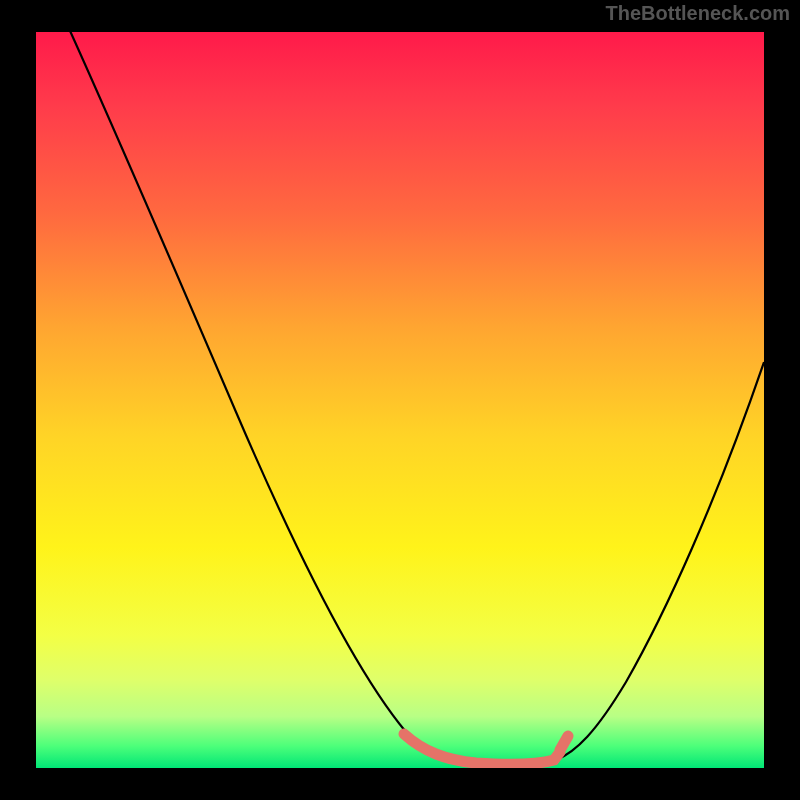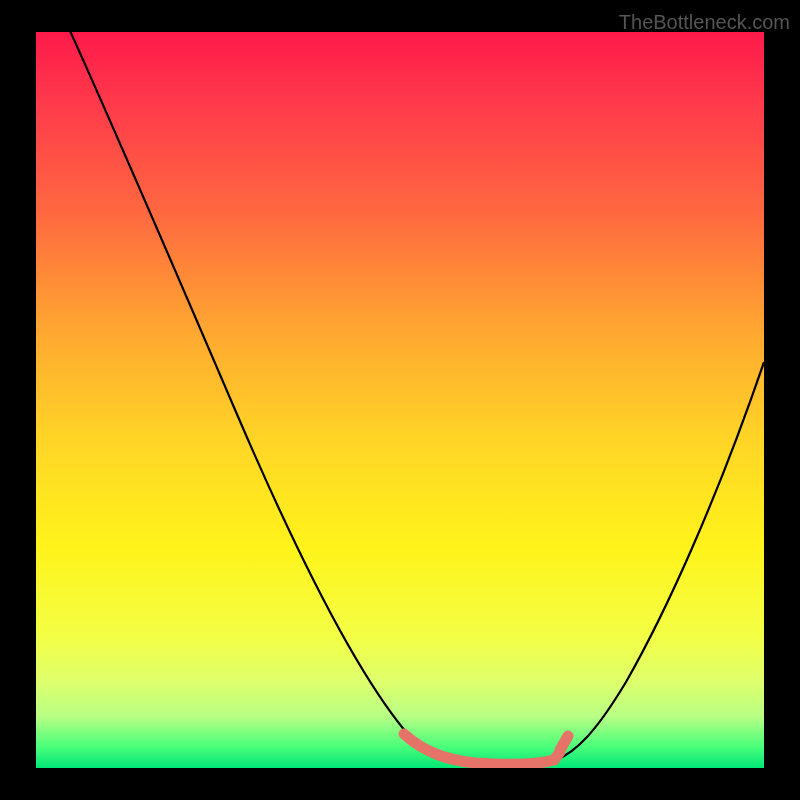--- a/index.html
+++ b/index.html
@@ -6,25 +6,25 @@
   body {
     width: 800px;
     height: 800px;
     background: #000;
     position: relative;
     font-family: Arial, sans-serif;
     overflow: hidden;
   }
   .watermark {
     position: absolute;
-    top: 11px;
+    top: 2px;
     right: 10px;
     color: #555;
     font-size: 20px;
-    font-weight: 400;
+    font-weight: 700;
     z-index: 10;
     text-align: center;
   }
   .plot-area {
     position: absolute;
     left: 36px;
     top: 32px;
     width: 728px;
     height: 736px;
     background: linear-gradient(to bottom,

